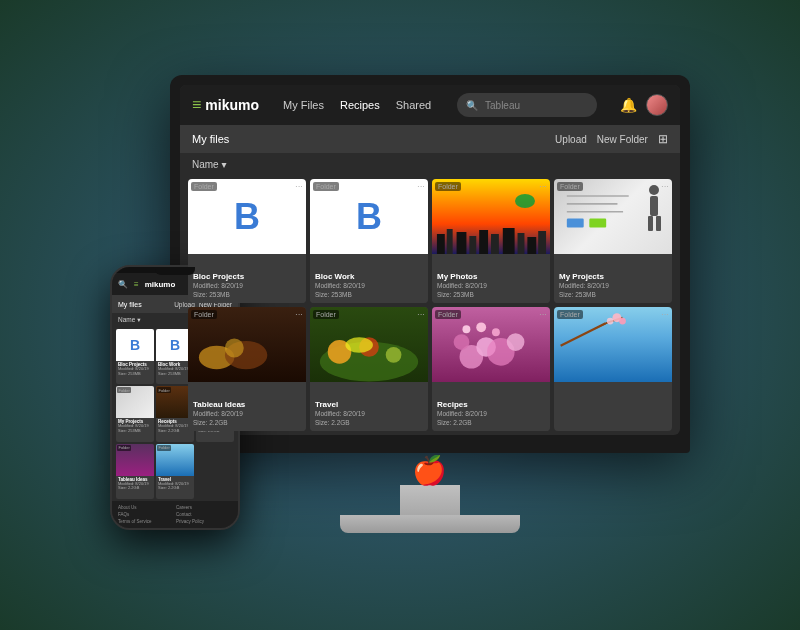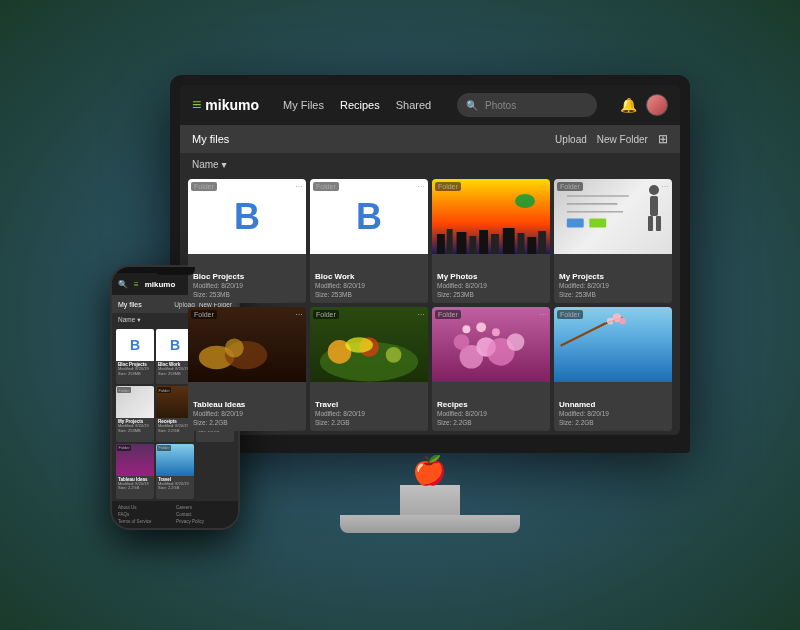--- a/index.html
+++ b/index.html
@@ -457,21 +457,21 @@
         <div class="top-nav">
           <div class="logo-area">
             <span class="logo-icon">≡</span>
             <span class="logo-text">mikumo</span>
           </div>
           <span class="nav-link">My Files</span>
           <span class="nav-link active">Recipes</span>
           <span class="nav-link">Shared</span>
           <div class="search-bar">
             <span class="search-icon">🔍</span>
-            <span class="search-placeholder">Photos</span>
+            <span class="search-placeholder">Tableau</span>
           </div>
           <div class="nav-icons">
             <span class="bell-icon">🔔</span>
             <div class="avatar-circle"></div>
           </div>
         </div>
 
         <div class="toolbar">
           <span class="breadcrumb">My files</span>
           <div class="toolbar-actions">
@@ -640,24 +640,20 @@
                   <line x1="40" y1="10" x2="55" y2="5" stroke="#8B4513" stroke-width="1.5"></line>
                   <line x1="30" y1="15" x2="45" y2="8" stroke="#8B4513" stroke-width="1"></line>
                   <circle cx="50" cy="5" r="4" fill="#ffb7c5" opacity="0.9"></circle>
                   <circle cx="44" cy="8" r="3" fill="#ffc8d4" opacity="0.8"></circle>
                   <circle cx="55" cy="8" r="3" fill="#ff9ab5" opacity="0.9"></circle>
                 </svg>
               </div>
               <span class="folder-tag">Folder</span>
               <span class="more-btn">···</span>
             </div>
-            <div class="file-card-info">
-              <div class="file-name">Unnamed</div>
-              <div class="file-meta">Modified: 8/20/19<br>Size: 2.2GB</div>
-            </div>
           </div>
 
         </div>
       </div>
     </div>
   </div>
 
   <div style="text-align:center; background:#1a1a1a; height:8px; border-radius:0 0 4px 4px;"></div>
   <div class="imac-apple-logo">🍎</div>
   <div class="imac-stand-neck"></div>

